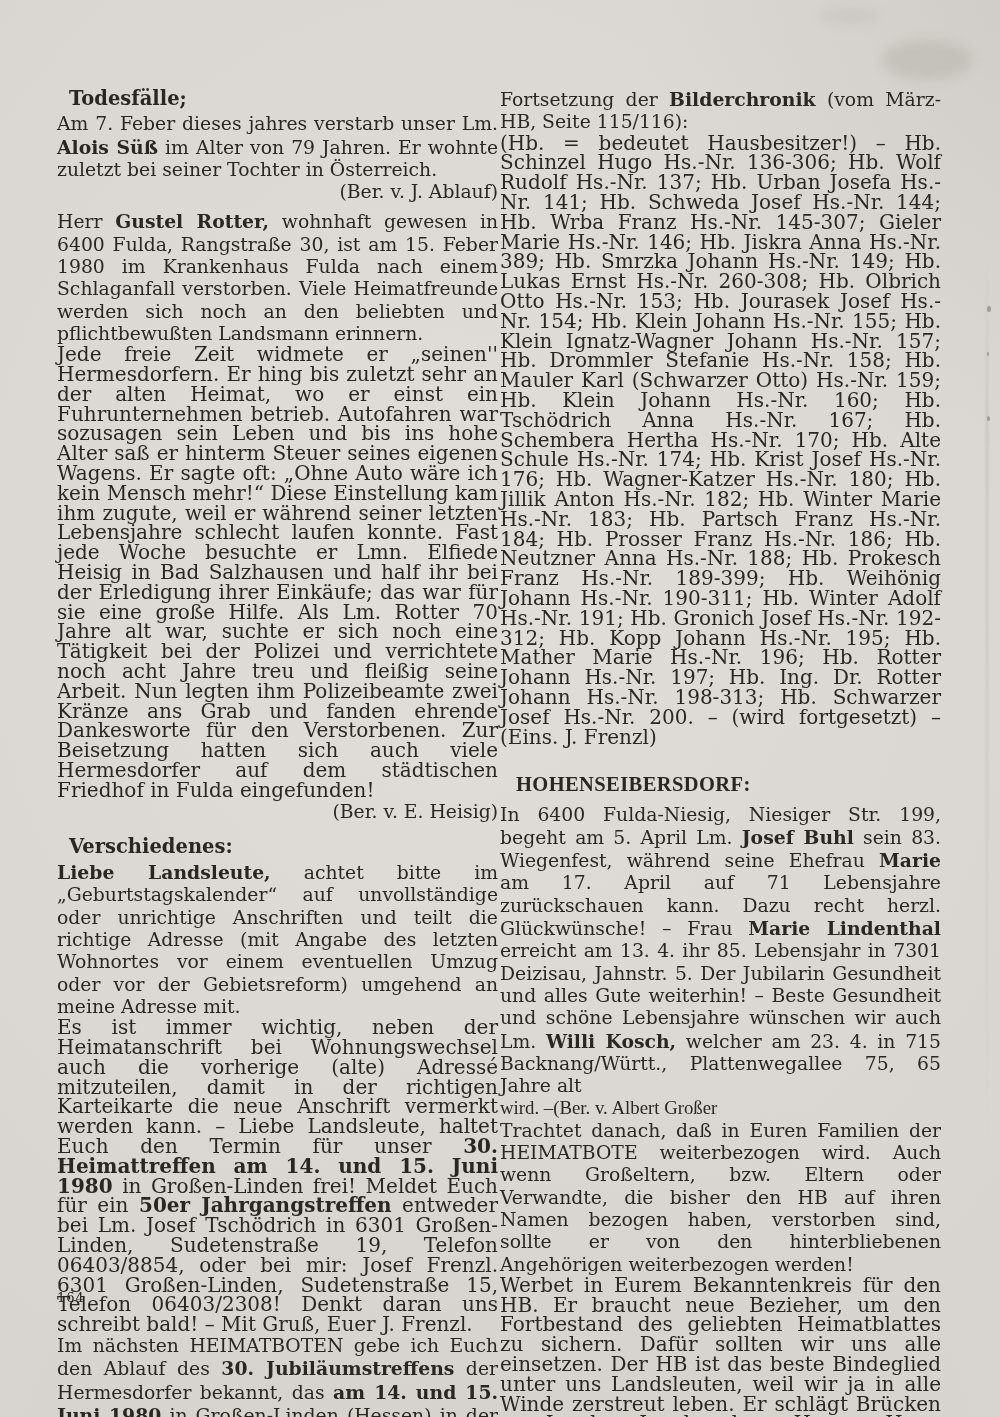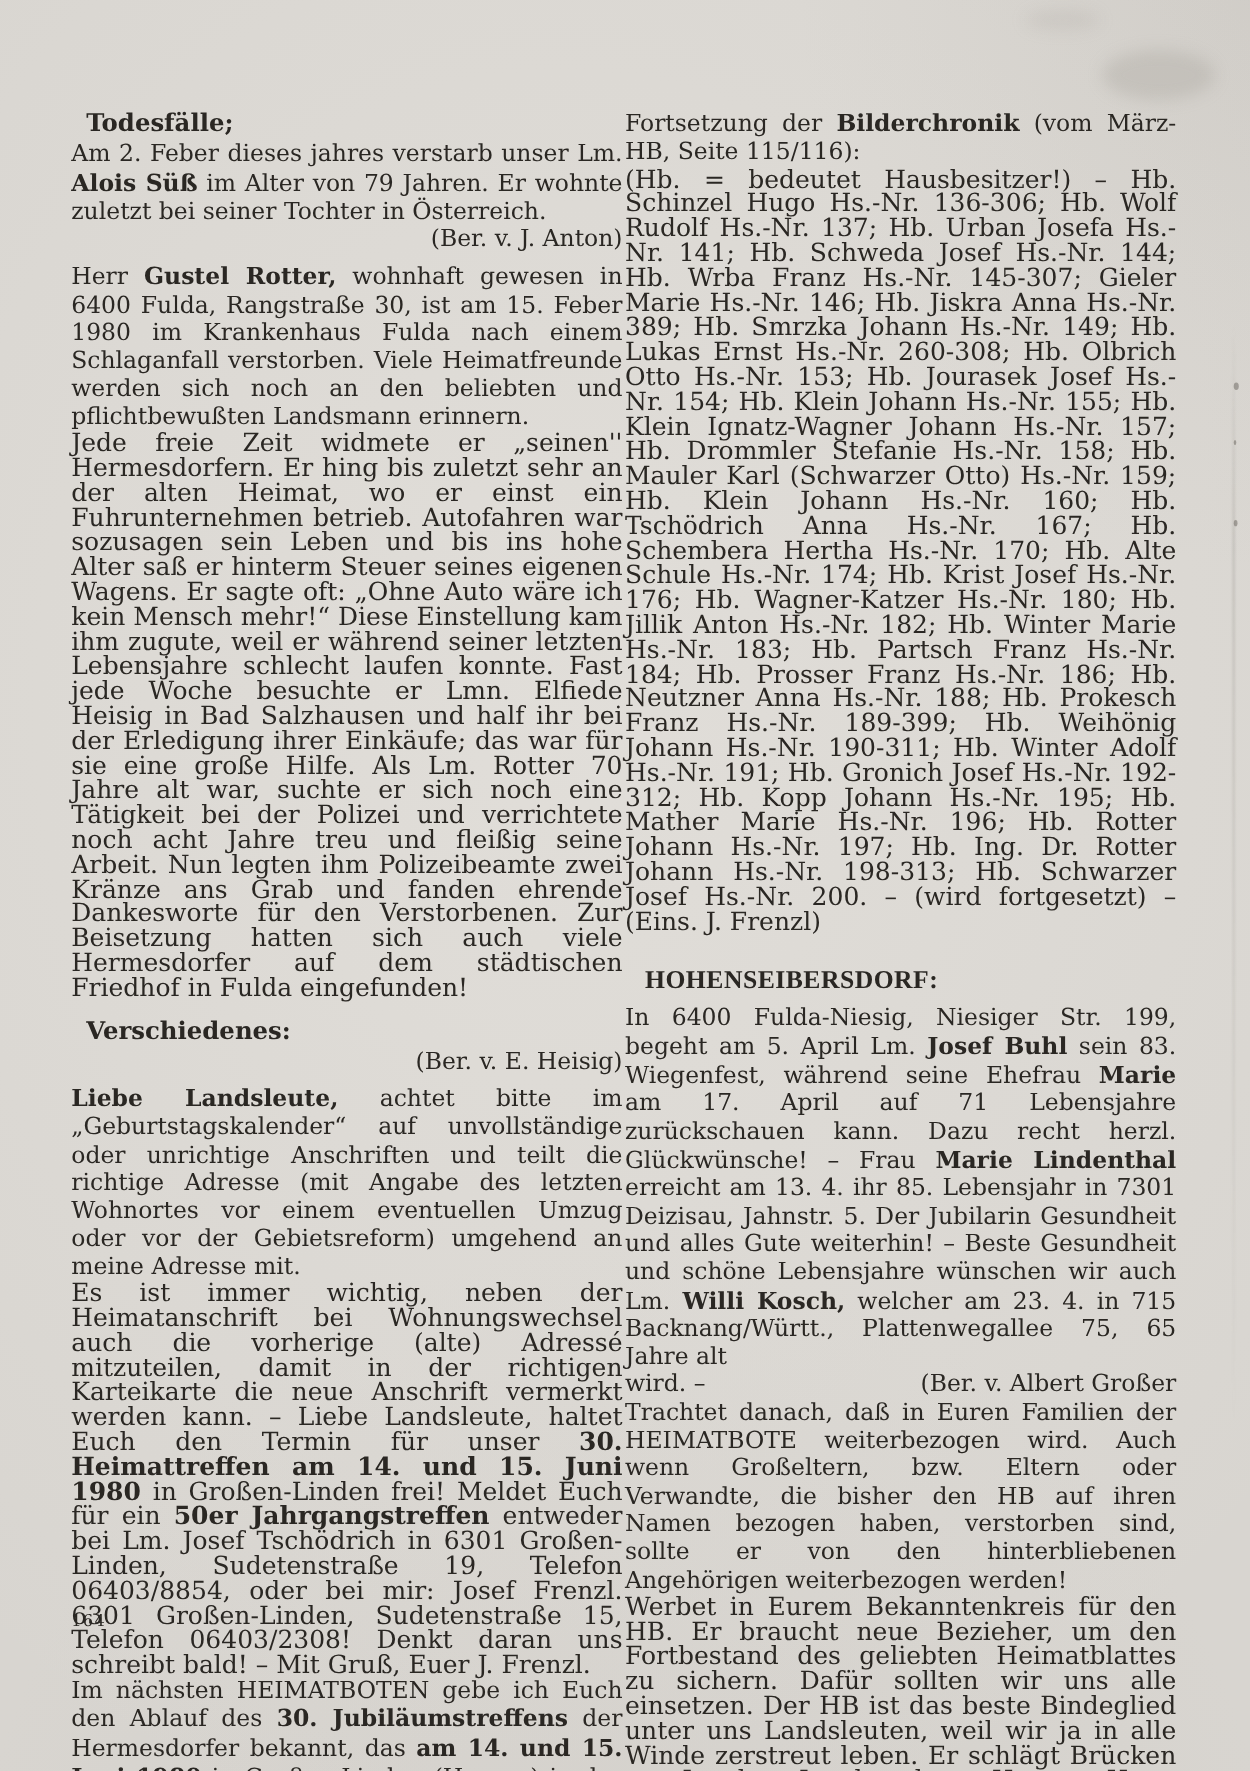--- a/index.html
+++ b/index.html
@@ -27,45 +27,45 @@
   .col-left{left:57px;}
   .col-right{left:500px;}
 
   .block{margin:0;}
   .para{text-align:justify;}
   .normal{font-size:18.8px;line-height:22.3px;}
   .small{font-size:20px;line-height:19.8px;}
   .heading{font-weight:bold;font-size:19.5px;line-height:22.3px;margin:13px 12px 3px;}
   .caps{font-weight:bold;font-size:20.5px;letter-spacing:.4px;margin:26px 16px 8px;font-family:Liberation Serif, serif;}
   .byline{text-align:right;margin:0 0 7px;}
-  .split{display:flex;justify-content:space-between;}
+  .split{display:flex;font-family:Liberation Serif, serif;}
   .b{font-weight:bold;}
   .block:first-child{margin-top:0;}
 
   .page-number{position:absolute;left:57px;top:1290px;font-size:13px;letter-spacing:1px;}
 </style>
 </head>
 <body>
 
 <div class="page">
   <div class="smudge tr"></div>
   <div class="smudge tr2"></div>
   <div class="crease"></div>
   <div class="speck" style="right:9px;top:306px;width:4px;height:6px;"></div>
   <div class="speck" style="right:10px;top:416px;width:3px;height:5px;"></div>
   <div class="speck" style="right:11px;top:352px;width:2px;height:4px;"></div>
 
   <div class="column col-left" id="col-left">
       <div class="block heading normal"><span class="b">Todesfälle;</span></div>
-      <div class="block para normal"><span>Am 2. Feber dieses jahres verstarb unser Lm. </span><span class="b">Alois Süß</span><span> im Alter von 79 Jahren. Er wohnte zuletzt bei seiner Tochter in Österreich.</span></div>
-      <div class="block byline normal"><span>(Ber. v. J. Anton)</span></div>
+      <div class="block para normal"><span>Am 7. Feber dieses jahres verstarb unser Lm. </span><span class="b">Alois Süß</span><span> im Alter von 79 Jahren. Er wohnte zuletzt bei seiner Tochter in Österreich.</span></div>
+      <div class="block byline normal"><span>(Ber. v. J. Ablauf)</span></div>
       <div class="block para normal"><span>Herr </span><span class="b">Gustel Rotter,</span><span> wohnhaft gewesen in 6400 Fulda, Rangstraße 30, ist am 15. Feber 1980 im Krankenhaus Fulda nach einem Schlaganfall verstorben. Viele Heimatfreunde werden sich noch an den beliebten und pflichtbewußten Landsmann erinnern.</span></div>
       <div class="block para small"><span>Jede freie Zeit widmete er „seinen'' Hermesdorfern. Er hing bis zuletzt sehr an der alten Heimat, wo er einst ein Fuhrunternehmen betrieb. Autofahren war sozusagen sein Leben und bis ins hohe Alter saß er hinterm Steuer seines eigenen Wagens. Er sagte oft: „Ohne Auto wäre ich kein Mensch mehr!“ Diese Einstellung kam ihm zugute, weil er während seiner letzten Lebensjahre schlecht laufen konnte. Fast jede Woche besuchte er Lmn. Elfiede Heisig in Bad Salzhausen und half ihr bei der Erledigung ihrer Einkäufe; das war für sie eine große Hilfe. Als Lm. Rotter 70 Jahre alt war, suchte er sich noch eine Tätigkeit bei der Polizei und verrichtete noch acht Jahre treu und fleißig seine Arbeit. Nun legten ihm Polizeibeamte zwei Kränze ans Grab und fanden ehrende Dankesworte für den Verstorbenen. Zur Beisetzung hatten sich auch viele Hermesdorfer auf dem städtischen Friedhof in Fulda eingefunden!</span></div>
+      <div class="block byline normal"><span>(Ber. v. E. Heisig)</span></div>
       <div class="block heading normal"><span class="b">Verschiedenes:</span></div>
-      <div class="block byline normal"><span>(Ber. v. E. Heisig)</span></div>
       <div class="block para normal"><span class="b">Liebe Landsleute,</span><span> achtet bitte im „Geburtstagskalender“ auf unvollständige oder unrichtige Anschriften und teilt die richtige Adresse (mit Angabe des letzten Wohnortes vor einem eventuellen Umzug oder vor der Gebietsreform) umgehend an meine Adresse mit.</span></div>
       <div class="block para small"><span>Es ist immer wichtig, neben der Heimatanschrift bei Wohnungswechsel auch die vorherige (alte) Adressé mitzuteilen, damit in der richtigen Karteikarte die neue Anschrift vermerkt werden kann. – Liebe Landsleute, haltet Euch den Termin für unser </span><span class="b">30. Heimattreffen am 14. und 15. Juni 1980</span><span> in Großen-Linden frei! Meldet Euch für ein </span><span class="b">50er Jahrgangstreffen</span><span> entweder bei Lm. Josef Tschödrich in 6301 Großen-Linden, Sudetenstraße 19, Telefon 06403/8854, oder bei mir: Josef Frenzl. 6301 Großen-Linden, Sudetenstraße 15, Telefon 06403/2308! Denkt daran uns schreibt bald! – Mit Gruß, Euer J. Frenzl.</span></div>
       <div class="block para normal"><span>Im nächsten HEIMATBOTEN gebe ich Euch den Ablauf des </span><span class="b">30. Jubiläumstreffens</span><span> der Hermesdorfer bekannt, das </span><span class="b">am 14. und 15. Juni 1980</span><span> in Großen-Linden (Hessen) in der Gastwirtschaft „Schaum“ (Bahnhofstraße) stattfindet! Es grüßt Euch Euer Lm. Josef Tschödrich.</span></div>
     </div>
   <div class="column col-right" id="col-right">
       <div class="block para normal"><span>Fortsetzung der </span><span class="b">Bilderchronik</span><span> (vom März-HB, Seite 115/116):</span></div>
       <div class="block para small"><span>(Hb. = bedeutet Hausbesitzer!) – Hb. Schinzel Hugo Hs.-Nr. 136-306; Hb. Wolf Rudolf Hs.-Nr. 137; Hb. Urban Josefa Hs.-Nr. 141; Hb. Schweda Josef Hs.-Nr. 144; Hb. Wrba Franz Hs.-Nr. 145-307; Gieler Marie Hs.-Nr. 146; Hb. Jiskra Anna Hs.-Nr. 389; Hb. Smrzka Johann Hs.-Nr. 149; Hb. Lukas Ernst Hs.-Nr. 260-308; Hb. Olbrich Otto Hs.-Nr. 153; Hb. Jourasek Josef Hs.-Nr. 154; Hb. Klein Johann Hs.-Nr. 155; Hb. Klein Ignatz-Wagner Johann Hs.-Nr. 157; Hb. Drommler Stefanie Hs.-Nr. 158; Hb. Mauler Karl (Schwarzer Otto) Hs.-Nr. 159; Hb. Klein Johann Hs.-Nr. 160; Hb. Tschödrich Anna Hs.-Nr. 167; Hb. Schembera Hertha Hs.-Nr. 170; Hb. Alte Schule Hs.-Nr. 174; Hb. Krist Josef Hs.-Nr. 176; Hb. Wagner-Katzer Hs.-Nr. 180; Hb. Jillik Anton Hs.-Nr. 182; Hb. Winter Marie Hs.-Nr. 183; Hb. Partsch Franz Hs.-Nr. 184; Hb. Prosser Franz Hs.-Nr. 186; Hb. Neutzner Anna Hs.-Nr. 188; Hb. Prokesch Franz Hs.-Nr. 189-399; Hb. Weihönig Johann Hs.-Nr. 190-311; Hb. Winter Adolf Hs.-Nr. 191; Hb. Gronich Josef Hs.-Nr. 192-312; Hb. Kopp Johann Hs.-Nr. 195; Hb. Mather Marie Hs.-Nr. 196; Hb. Rotter Johann Hs.-Nr. 197; Hb. Ing. Dr. Rotter Johann Hs.-Nr. 198-313; Hb. Schwarzer Josef Hs.-Nr. 200. – (wird fortgesetzt) – (Eins. J. Frenzl)</span></div>
       <div class="block heading caps"><span class="b">HOHENSEIBERSDORF:</span></div>
       <div class="block para normal"><span>In 6400 Fulda-Niesig, Niesiger Str. 199, begeht am 5. April Lm. </span><span class="b">Josef Buhl</span><span> sein 83. Wiegenfest, während seine Ehefrau </span><span class="b">Marie</span><span> am 17. April auf 71 Lebensjahre zurückschauen kann. Dazu recht herzl. Glückwünsche! – Frau </span><span class="b">Marie Lindenthal</span><span> erreicht am 13. 4. ihr 85. Lebensjahr in 7301 Deizisau, Jahnstr. 5. Der Jubilarin Gesundheit und alles Gute weiterhin! – Beste Gesundheit und schöne Lebensjahre wünschen wir auch Lm. </span><span class="b">Willi Kosch,</span><span> welcher am 23. 4. in 715 Backnang/Württ., Plattenwegallee 75, 65 Jahre alt</span></div>
       <div class="block split normal">

